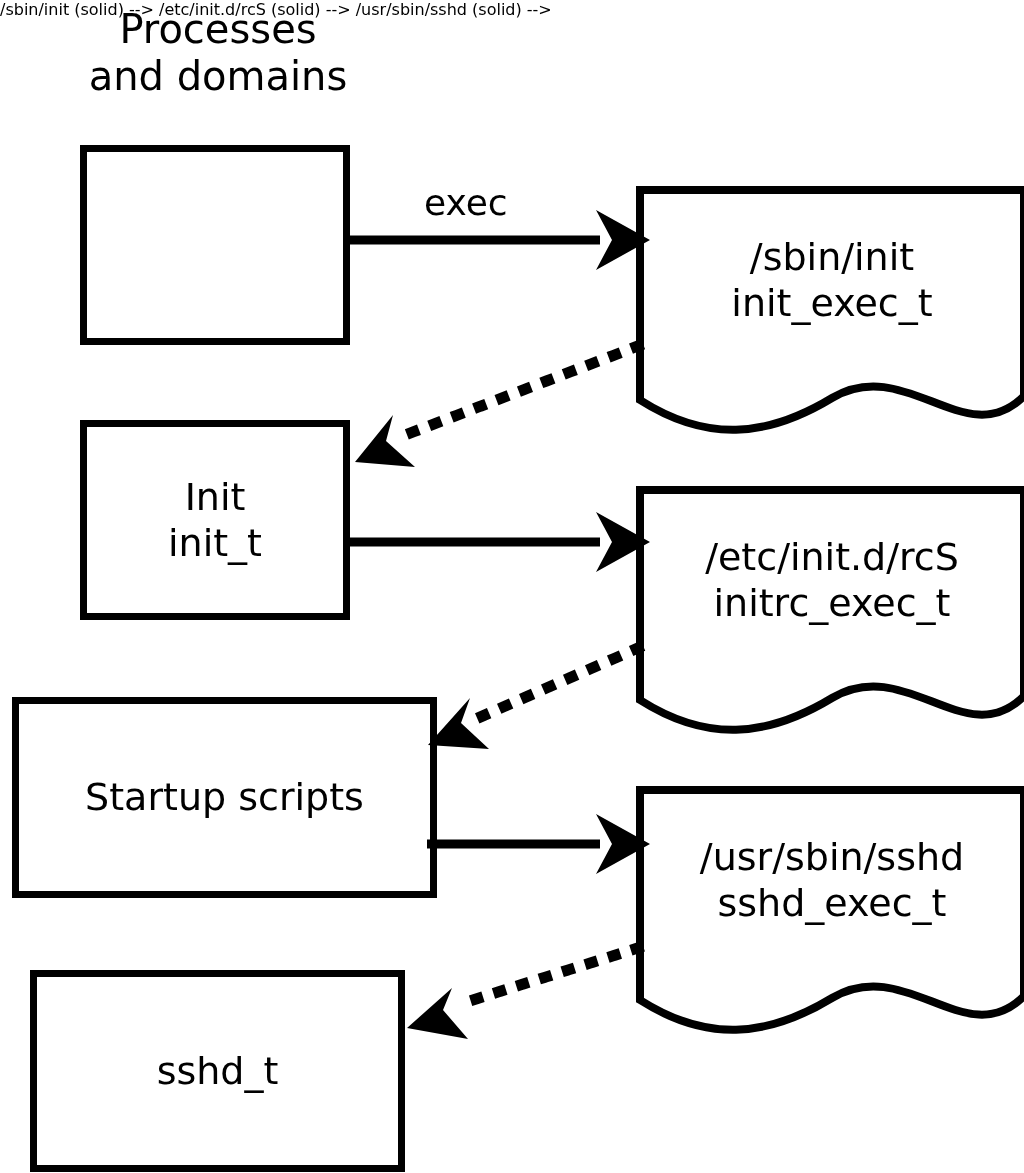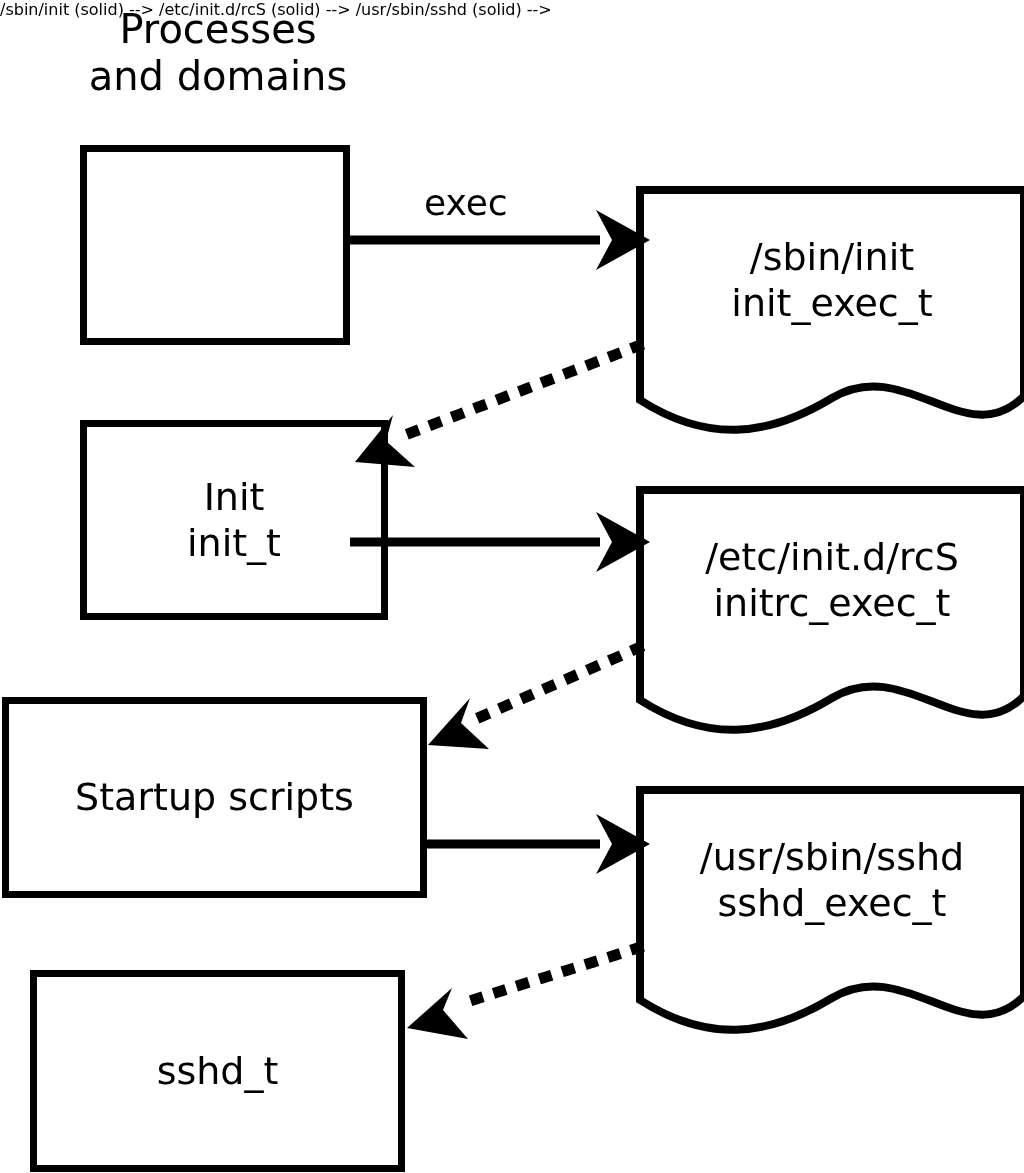--- a/index.html
+++ b/index.html
@@ -81,26 +81,26 @@
 <div id="canvas">
 
   
   <div class="column-header" id="header-left">Processes
 and domains</div>
 
   
   <div class="proc-box" style="left:80px; top:145px; width:270px; height:200px;">
   </div>
 
-  <div class="proc-box" style="left:80px; top:420px; width:308px; height:200px;">
+  <div class="proc-box" style="left:80px; top:420px; width:270px; height:200px;">
     <div class="line">Init</div>
     <div class="line">init_t</div>
   </div>
 
-  <div class="proc-box" style="left:2px; top:697px; width:425px; height:201px;">
+  <div class="proc-box" style="left:12px; top:697px; width:425px; height:201px;">
     <div class="line">Startup scripts</div>
   </div>
 
   <div class="proc-box" style="left:30px; top:970px; width:375px; height:202px;">
     <div class="line">sshd_t</div>
   </div>
 
   
   <div class="doc-shape" style="left:636px; top:186px; width:392px; height:250px;">
     <svg width="392" height="250" viewBox="0 0 392 250" aria-hidden="true">

